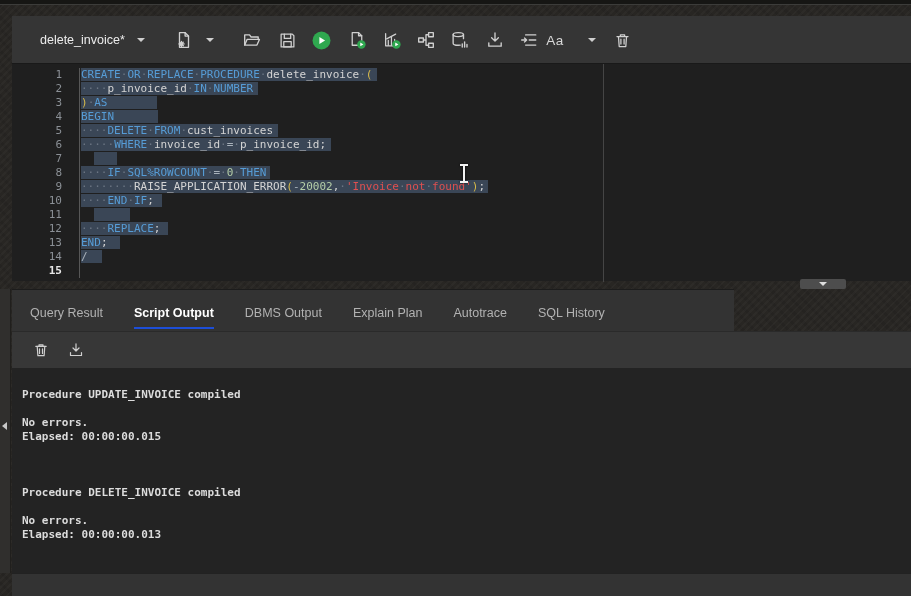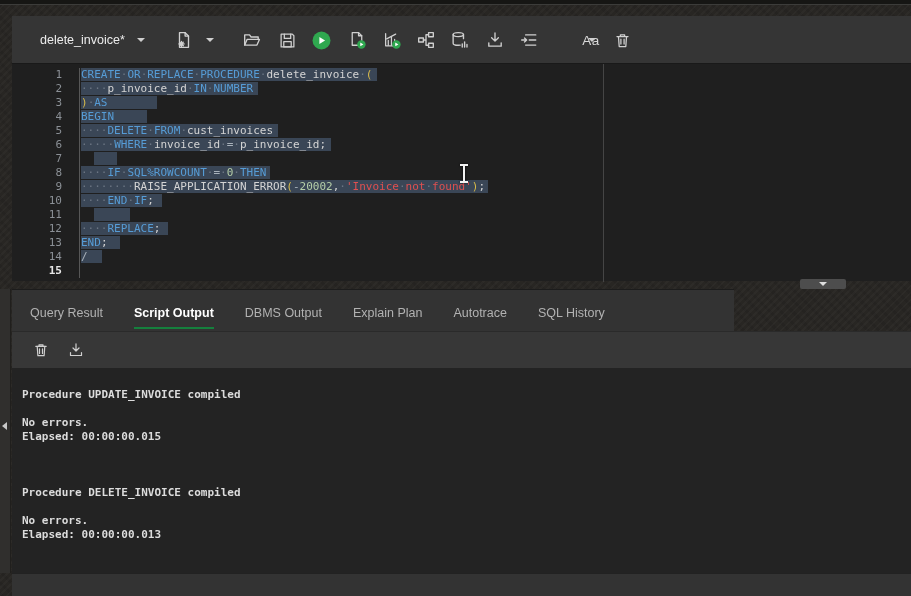--- a/index.html
+++ b/index.html
@@ -48,21 +48,21 @@
 
   
   .splitter{position:absolute;left:800px;top:279px;width:46px;height:10px;background:#4d4d4d;border-radius:2px;
     display:flex;align-items:center;justify-content:center}
   .splitter .tri{width:0;height:0;border-left:4px solid transparent;border-right:4px solid transparent;border-top:4px solid #dedede}
 
   
   .tabbar{position:absolute;left:12px;top:289px;width:722px;height:42px;background:var(--c-tabbar);
     border-top:1px solid #1c1c1c;display:flex;align-items:center;padding:6px 0 0 18px;gap:31px}
   .tab{height:30px;display:flex;align-items:center;color:#b2b2b2;font-size:12.5px;cursor:default;border-bottom:2px solid transparent}
-  .tab.active{color:#ffffff;font-weight:bold;border-bottom:2px solid #15803d}
+  .tab.active{color:#ffffff;font-weight:bold;border-bottom:2px solid #1d4ed8}
 
   .out-toolbar{position:absolute;left:12px;top:331px;width:899px;height:37px;background:#373737;border-top:1px solid #2a2a2a}
   .out-btn{position:absolute;top:7px;width:22px;height:22px;display:flex;align-items:center;justify-content:center}
   .out-btn svg{stroke:var(--c-icon);fill:none;stroke-width:1.2;stroke-linecap:round;stroke-linejoin:round}
 
   .out-area{position:absolute;left:12px;top:368px;width:899px;height:205px;background:var(--c-output)}
   .out-pre{white-space:pre;font-family:"DejaVu Sans Mono",monospace;font-size:11px;font-weight:bold;
     line-height:14px;color:#dcdcdc;padding:20px 0 0 10px}
 
   .collapse-strip{position:absolute;left:0;top:289px;width:11px;height:284px;background:#302f2d;border-right:1px solid #201f1d}
@@ -159,42 +159,42 @@
       </svg>
     </div>
 
     <div class="tb-btn" style="left:505px">
       <svg width="18" height="18" viewBox="0 0 16 16">
         <path d="M5 3.5 h9 M8.2 8 h5.8 M5 12.5 h9"></path>
           <path d="M1.5 8 h4 M4 6.3 L5.9 8 L4 9.7"></path>
       </svg>
     </div>
 
-    <div class="tb-btn" style="left:564px;width:30px">
+    <div class="tb-btn" style="left:528px;width:30px">
       <span class="aa">Aa</span>
     </div>
     <div class="tb-caret" style="left:574px">
         <span class="caret"></span>
       </div>
 
     <div class="tb-btn" style="left:598px">
       <svg width="17" height="17" viewBox="0 0 16 16">
         <path d="M2.8 4.3 h10.4 M6 4.3 V2.8 h4 v1.5"></path>
           <path d="M4.2 4.3 l.7 9.4 h6.2 l.7 -9.4"></path>
         <path d="M6.5 6.8 v4.6 M9.5 6.8 v4.6"></path>
       </svg>
     </div>
   </div>
 
   <div class="editor">
     <div>
         <div class="code-row"><span class="ln">1</span><span class="code-body"><span class="sel" style="padding-right: 5px;"><span class="t-k">CREATE</span><span class="t-d">·</span><span class="t-k">OR</span><span class="t-d">·</span><span class="t-k">REPLACE</span><span class="t-d">·</span><span class="t-k">PROCEDURE</span><span class="t-d">·</span><span class="t-i">delete_invoice</span><span class="t-d">·</span><span class="t-p">(</span></span></span></div>
         <div class="code-row"><span class="ln">2</span><span class="code-body"><span class="sel" style="padding-right: 5px;"><span class="t-d">····</span><span class="t-i">p_invoice_id</span><span class="t-d">·</span><span class="t-k">IN</span><span class="t-d">·</span><span class="t-k">NUMBER</span></span></span></div>
         <div class="code-row"><span class="ln">3</span><span class="code-body"><span class="sel" style="padding-right: 49px;"><span class="t-p">)</span><span class="t-d">·</span><span class="t-k">AS</span></span></span></div>
-        <div class="code-row"><span class="ln">4</span><span class="code-body"><span class="sel" style="padding-right: 33px;"><span class="t-k">BEGIN</span></span></span></div>
+        <div class="code-row"><span class="ln">4</span><span class="code-body"><span class="sel" style="padding-right: 44px;"><span class="t-k">BEGIN</span></span></span></div>
         <div class="code-row"><span class="ln">5</span><span class="code-body"><span class="sel" style="padding-right: 5px; margin-top: 39px;"><span class="t-d">····</span><span class="t-k">DELETE</span><span class="t-d">·</span><span class="t-k">FROM</span><span class="t-d">·</span><span class="t-i">cust_invoices</span></span></span></div>
         <div class="code-row"><span class="ln">6</span><span class="code-body"><span class="sel" style="padding-right: 5px;"><span class="t-d">·····</span><span class="t-k">WHERE</span><span class="t-d">·</span><span class="t-i">invoice_id</span><span class="t-d">·</span><span class="t-o">=</span><span class="t-d">·</span><span class="t-i">p_invoice_id</span><span class="t-i">;</span></span></span></div>
         <div class="code-row"><span class="ln">7</span><span class="code-body"><span>  </span><span class="sel" style="padding-right: 3px;"><span class="t-i">   </span></span></span></div>
         <div class="code-row"><span class="ln">8</span><span class="code-body"><span class="sel" style="padding-right: 4px;"><span class="t-d">····</span><span class="t-k">IF</span><span class="t-d">·</span><span class="t-k">SQL%ROWCOUNT</span><span class="t-d">·</span><span class="t-o">=</span><span class="t-d">·</span><span class="t-n">0</span><span class="t-d">·</span><span class="t-k">THEN</span></span></span></div>
         <div class="code-row"><span class="ln">9</span><span class="code-body"><span class="sel" style="padding-right: 3px;"><span class="t-d">········</span><span class="t-i">RAISE_APPLICATION_ERROR</span><span class="t-p">(</span><span class="t-o">-</span><span class="t-n">20002</span><span class="t-i">,</span><span class="t-d">·</span><span class="t-s">'Invoice</span><span class="t-d">·</span><span class="t-s">not</span><span class="t-d">·</span><span class="t-s">found'</span><span class="t-p">)</span><span class="t-i">;</span></span></span></div>
         <div class="code-row"><span class="ln">10</span><span class="code-body"><span class="sel" style="padding-right: 8px;"><span class="t-d">····</span><span class="t-k">END</span><span class="t-d">·</span><span class="t-k">IF</span><span class="t-i">;</span></span></span></div>
         <div class="code-row"><span class="ln">11</span><span class="code-body"><span>  </span><span class="sel" style="padding-right: 3px;"><span class="t-i">     </span></span></span></div>
         <div class="code-row"><span class="ln">12</span><span class="code-body"><span class="sel" style="padding-right: 8px;"><span class="t-d">····</span><span class="t-k">REPLACE</span><span class="t-i">;</span></span></span></div>
         <div class="code-row"><span class="ln">13</span><span class="code-body"><span class="sel" style="padding-right: 12px;"><span class="t-k">END</span><span class="t-i">;</span></span></span></div>
         <div class="code-row"><span class="ln">14</span><span class="code-body"><span class="sel" style="padding-right: 14px;"><span class="t-o">/</span></span></span></div>

